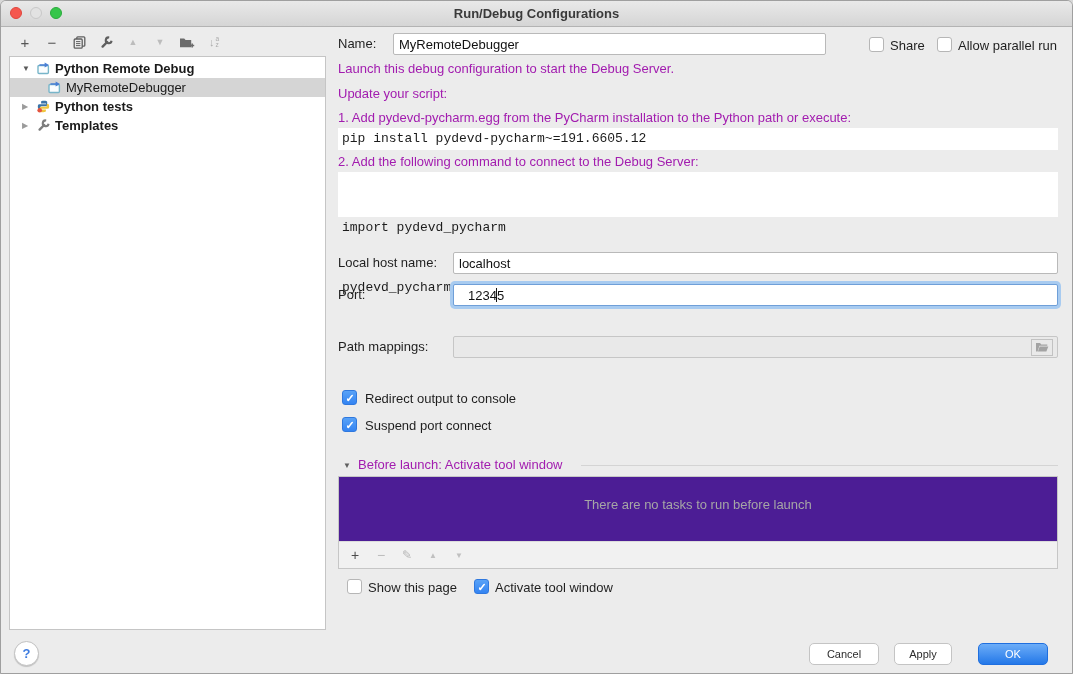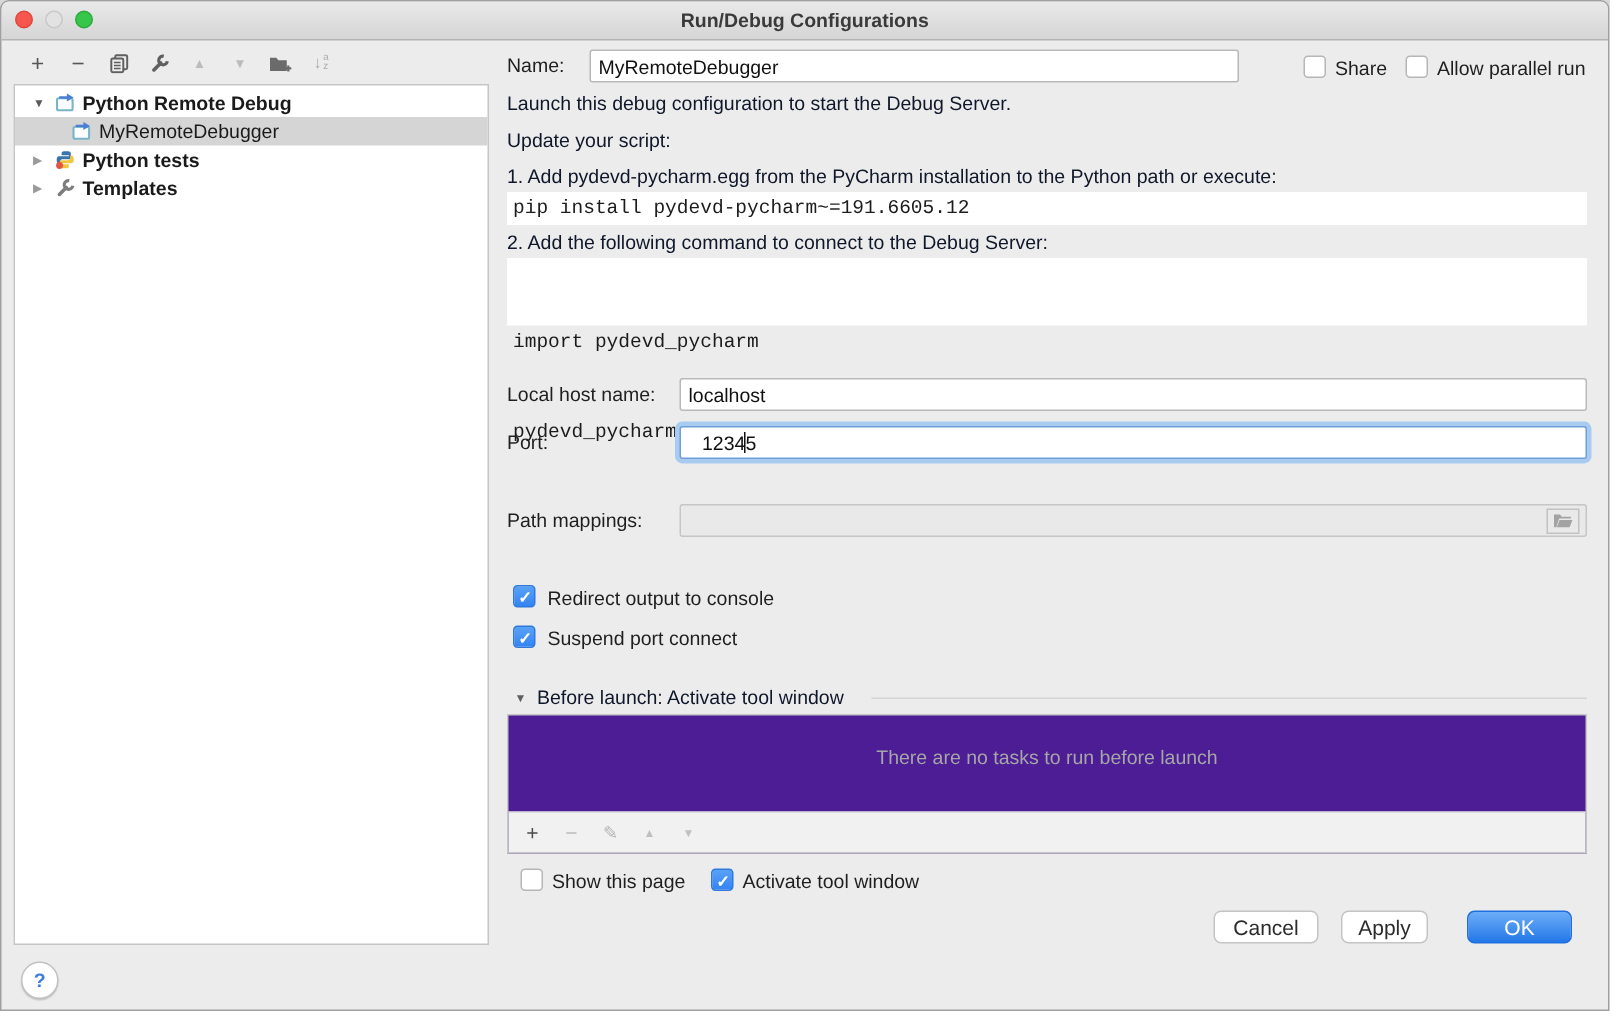--- a/index.html
+++ b/index.html
@@ -29,21 +29,21 @@
   .trow{height:19px;display:flex;align-items:center;white-space:nowrap;}
   .trow.selected{background:#d5d5d5;}
   .caret{width:9px;font-size:8px;color:#5a5a5a;margin-left:12px;flex:none;}
   .caret.light{color:#9b9b9b;}
   .ticon{width:14px;height:13px;margin-left:6px;flex:none;display:flex;align-items:center;}
   .tlabel{margin-left:4px;color:#1a1a1a;}
   .tlabel.bold{font-weight:700;}
   .child-indent{width:32px;flex:none;}
   
   .lbl{position:absolute;line-height:22px;color:#1f1f1f;}
-  .para{position:absolute;color:#0f172a;}
+  .para{position:absolute;color:#a21caf;}
   .field{position:absolute;box-sizing:border-box;height:22px;background:#fff;border:1px solid #b9b9b9;
     border-radius:2px;padding:0 5px;font-family:"Liberation Sans",sans-serif;font-size:13px;color:#111;outline:none;}
   .field.focus{border:1px solid #6f9fd8;box-shadow:0 0 0 3px #a8cbf0;}
   .field.disabled{background:#e9e9e9;border-color:#c6c6c6;}
   .codeblock{position:absolute;left:337px;width:720px;background:#ffffff;
     font-family:"Liberation Mono","DejaVu Sans Mono",monospace;font-size:13px;color:#1c1c1c;white-space:pre;}
   .cb{position:absolute;width:15px;height:15px;box-sizing:border-box;border-radius:3px;}
   .cb.off{background:#fff;border:1px solid #b6b6b6;}
   .cb.on{background:linear-gradient(#58a2f7,#3484f2);border:1px solid #2f78de;}
   .cb.on::after{content:"✓";position:absolute;left:2.5px;top:0.5px;color:#fff;font-size:11px;font-weight:700;}
@@ -56,22 +56,22 @@
   .task-strip{position:absolute;left:0;right:0;bottom:0;height:26px;background:#f1f1f1;
     border-top:1px solid #dcdcdc;display:flex;align-items:center;padding-left:9px;gap:12px;}
   .tsi{width:14px;text-align:center;font-size:14px;color:#4c4c4c;}
   .tsi.dis{color:#bcbcbc;}
   .tsi.arr{font-size:8px;color:#c0c0c0;}
   .tsi.pen{font-size:12px;color:#b5b5b5;}
   
   .help{position:absolute;left:13px;top:640px;width:23px;height:23px;border-radius:50%;background:#fff;
     border:1px solid #c2c2c2;box-shadow:0 1px 1px rgba(0,0,0,.18);color:#3d7be0;font-weight:700;font-size:13px;
     display:flex;align-items:center;justify-content:center;}
-  .btn{position:absolute;top:606px;height:22px;box-sizing:border-box;border-radius:5px;background:#fff;
-    border:1px solid #c4c4c4;font-family:"Liberation Sans",sans-serif;font-size:14px;color:#2c2c2c;
+  .btn{position:absolute;top:642px;height:22px;box-sizing:border-box;border-radius:5px;background:#fff;
+    border:1px solid #c4c4c4;font-family:"Liberation Sans",sans-serif;font-size:11px;color:#2c2c2c;
     display:flex;align-items:center;justify-content:center;}
   .btn.primary{background:linear-gradient(#6cadf8,#2478e8);border:1px solid #1f6fdf;color:#fff;}
   .text-caret{position:absolute;width:1px;height:14px;background:#111;}
   .browse-btn{position:absolute;left:1030px;top:338px;width:22px;height:17px;box-sizing:border-box;
     border:1px solid #c2c2c2;background:#e9e9e9;display:flex;align-items:center;justify-content:center;}
 </style>
 </head>
 <body>
 
 <div class="win">

